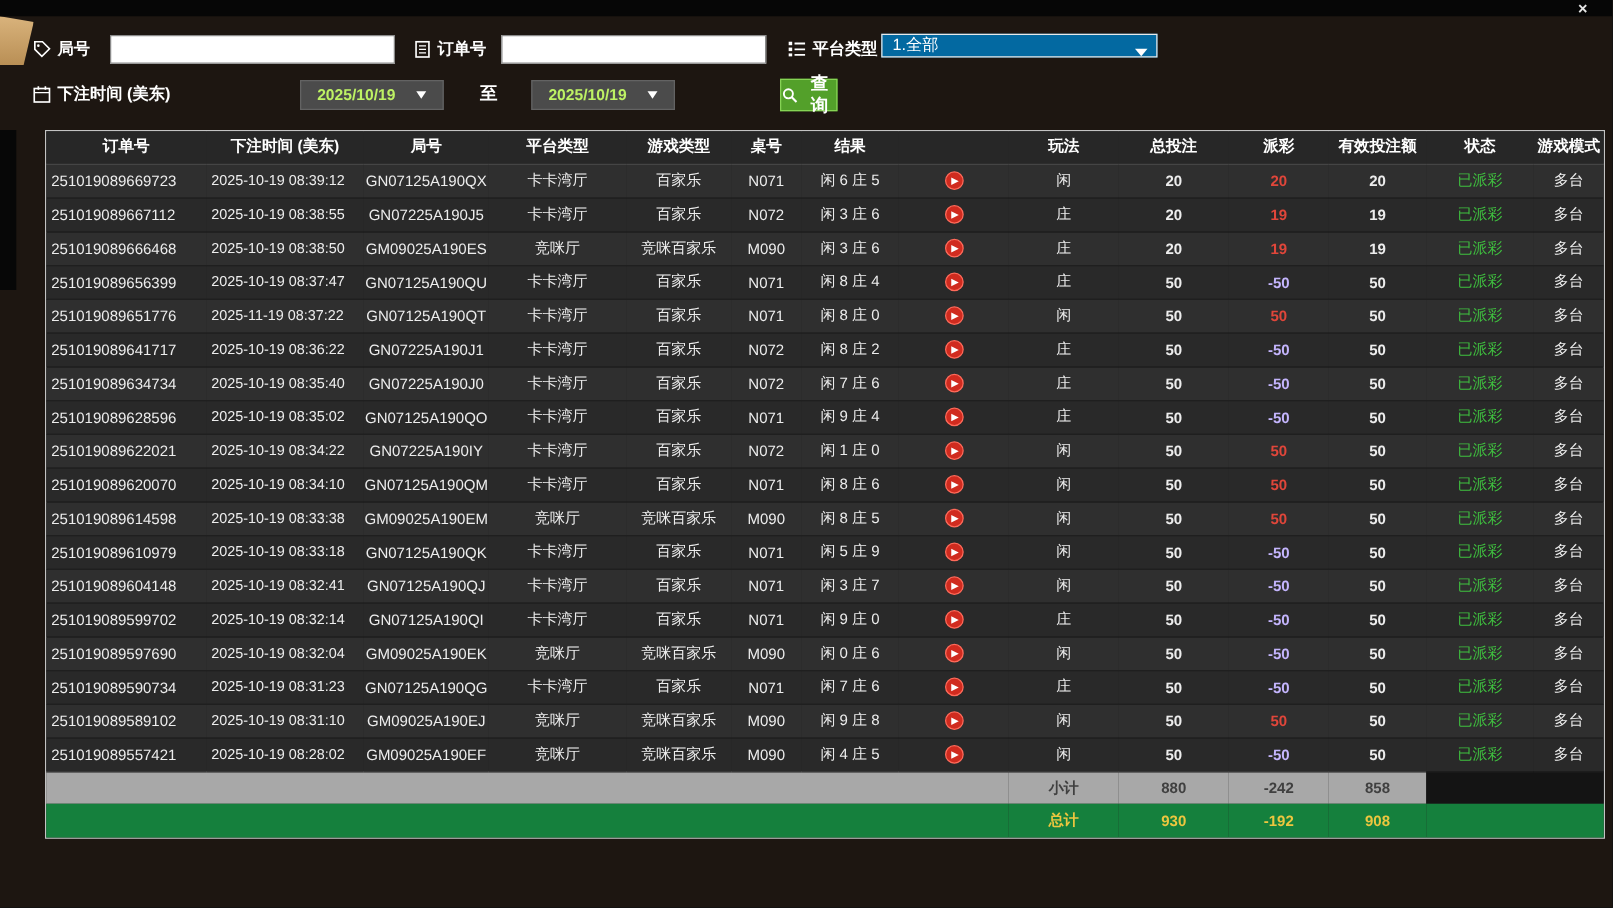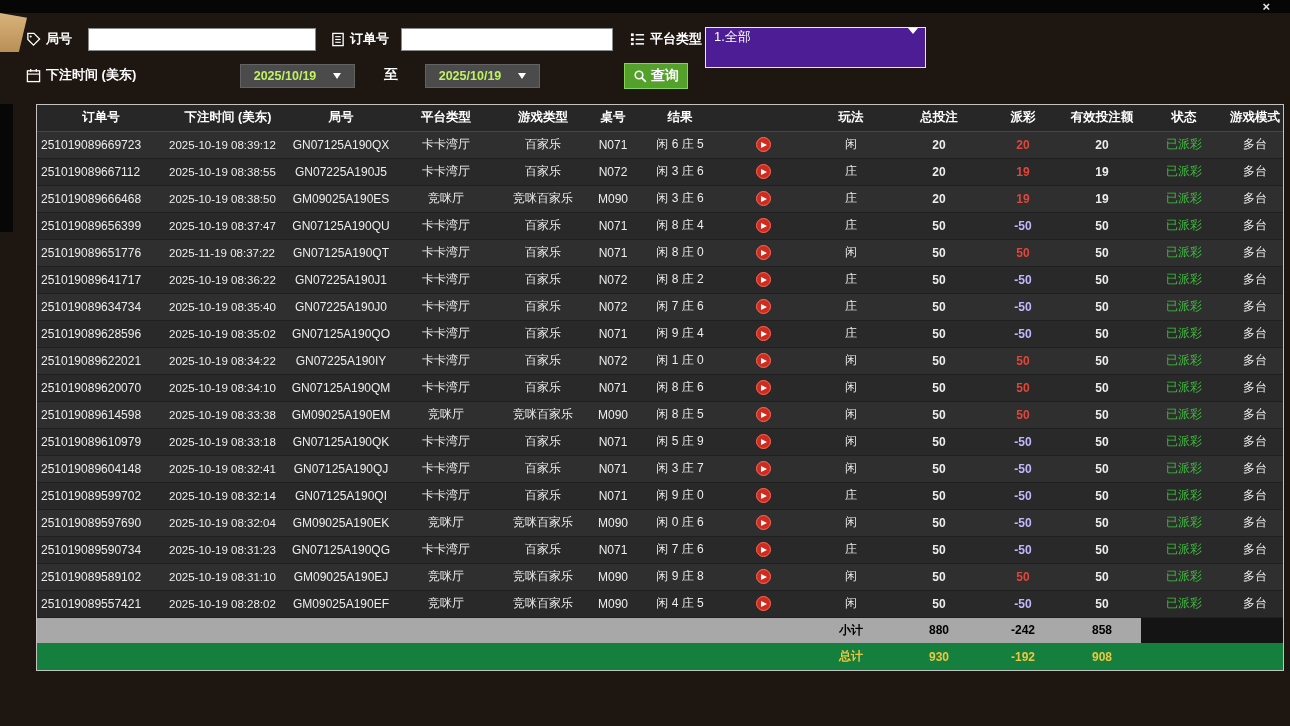--- a/index.html
+++ b/index.html
@@ -15,28 +15,28 @@
   .tan-tab { position:absolute; left:0; top:13px; width:27px; height:39px;
              background:linear-gradient(180deg,#d9b37c 0%, #b98f55 100%);
              clip-path:polygon(0 0, 100% 12%, 70% 100%, 0 100%); }
   .rail-block { position:absolute; left:0; top:104px; width:13px; height:128px; background:#070707; }
 
   
   .filters { position:absolute; left:13px; top:13px; right:0; height:91px; }
   .f-label { position:absolute; display:flex; align-items:center; gap:5px; color:#ffffff; font-size:13px; font-weight:bold; white-space:nowrap; }
   .f-label svg { flex:0 0 auto; }
   .txt-input { position:absolute; height:23px; background:#ffffff; border:1px solid #8a8a8a; font-size:12px; padding:0 5px; color:#222; }
-  .select-box { position:absolute; height:41px; border:1px solid #e9e9e9; background:#4c1d95; color:#fff; font-size:13px;
-                display:flex; align-items:flex-start; padding:0 8px; cursor:pointer; }
+  .select-box { position:absolute; height:19px; border:1px solid #e9e9e9; background:#0369a1; color:#fff; font-size:13px;
+                display:flex; align-items:flex-end; padding:0 8px; cursor:pointer; }
   .select-box .sel-arrow { position:absolute; right:7px; width:0; height:0; border-left:5px solid transparent; border-right:5px solid transparent; border-top:6px solid #ffffff; }
   .date-btn { position:absolute; height:24px; width:115px; background:#4b4b4b; border:1px solid #636363; color:#bef264; font-size:12.5px; font-weight:bold;
               display:flex; align-items:center; justify-content:center; gap:17px; cursor:pointer; }
   .date-btn .dn-arrow { width:0; height:0; border-left:4.5px solid transparent; border-right:4.5px solid transparent; border-top:6px solid #ffffff; }
   .to-label { position:absolute; color:#fff; font-size:14px; font-weight:bold; }
-  .query-btn { position:absolute; height:26px; width:64px; background:#53a02a; border:1px solid #86d355; color:#fff; font-size:14px; font-weight:bold;
+  .query-btn { position:absolute; height:26px; width:46px; background:#53a02a; border:1px solid #86d355; color:#fff; font-size:14px; font-weight:bold;
                display:flex; align-items:center; justify-content:center; gap:4px; cursor:pointer; }
 
   
   .table-wrap { position:absolute; left:36px; top:104px; width:1248px; border:1px solid #c3c3c3; background:#242424; }
   table { width:1246px; table-layout:fixed; border-collapse:collapse; font-size:12px; color:#ededed; }
   thead th { height:26px; background:#272727; color:#fff; font-weight:bold; font-size:12.5px; white-space:nowrap; overflow:hidden; border-bottom:1px solid #454545; }
   tbody td { height:27px; text-align:center; white-space:nowrap; overflow:hidden; border-bottom:1px solid #1f1f1f; }
   tbody tr:nth-child(odd)  td { background:#2f2f2f; }
   tbody tr:nth-child(even) td { background:#292929; }
   td.col-order, td.col-time { text-align:left; padding-left:4px; }
@@ -46,21 +46,21 @@
   td.pay-green { color:#c4b5fd; }
   td.pay-white { color:#e8e8e8; }
   td.col-status { color:#3fbf3f; }
 
   .play-icon { display:inline-flex; align-items:center; justify-content:center; width:15px; height:15px; border-radius:50%;
                background:#d02b1f; border:1px solid #ff6a5a; vertical-align:middle; cursor:pointer; }
   .play-icon::after { content:""; display:block; margin-left:2px; width:0; height:0;
                       border-top:3.5px solid transparent; border-bottom:3.5px solid transparent; border-left:6px solid #ffffff; }
 
   tfoot td { font-weight:bold; white-space:nowrap; text-align:center; }
-  tr.subtotal-row td { height:26px; background:#a8a8a8; color:#000000; }
+  tr.subtotal-row td { height:26px; background:#a8a8a8; color:#404040; }
   tr.subtotal-row td.sub-dark { background:#141414; }
   tr.grand-row td { height:27px; background:#15803d; color:#edc63f; }
 </style>
 </head>
 <body>
 
 <div class="screen">
 
   <div class="topbar">
     <span class="close-x">×</span>

